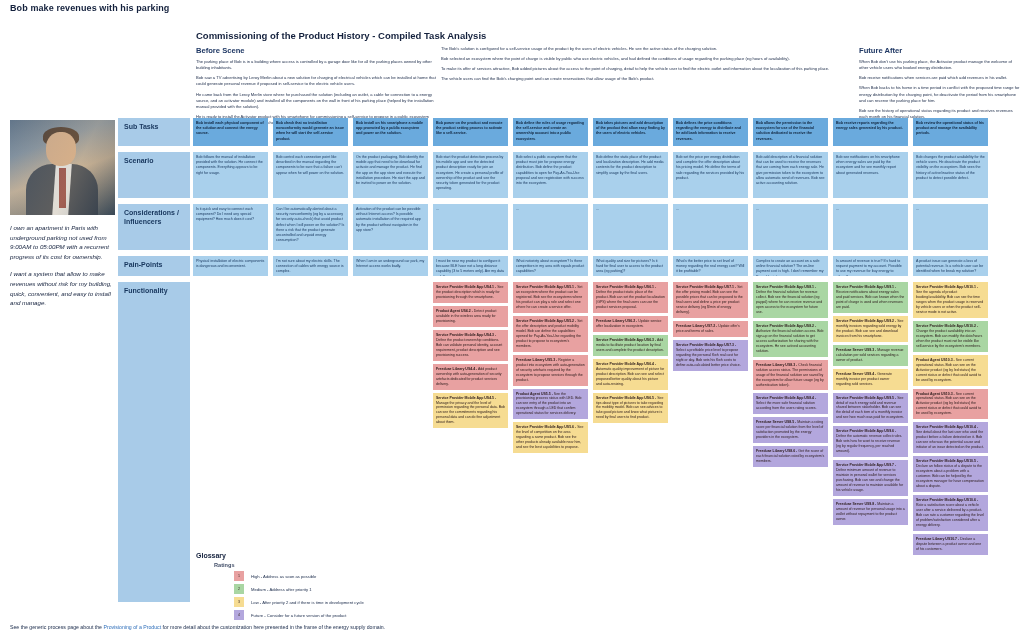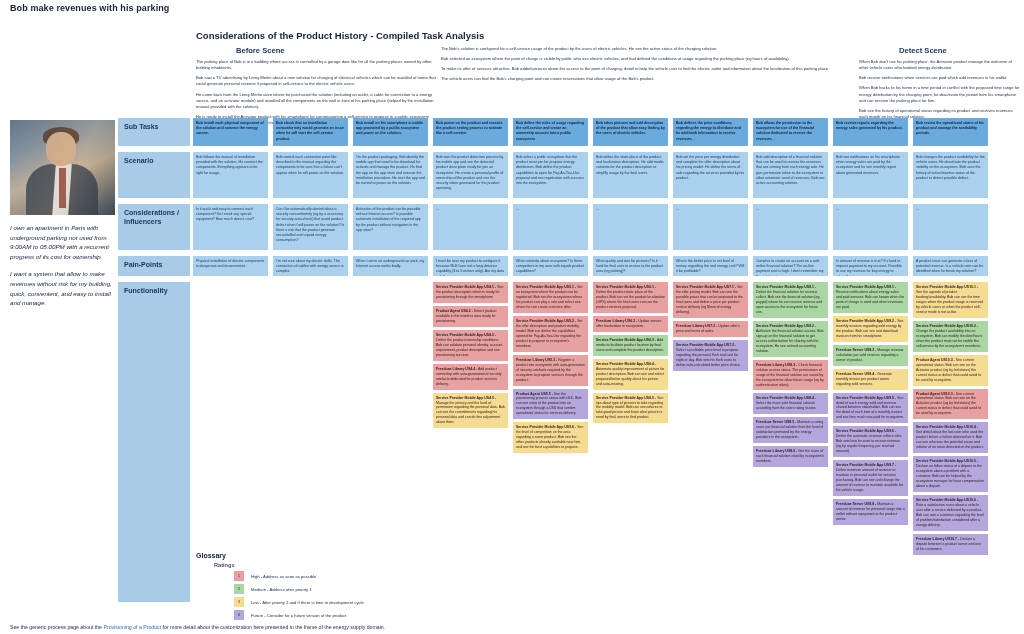--- a/index.html
+++ b/index.html
@@ -64,21 +64,21 @@
   .board { position: absolute; left: 118px; top: 6px; width: 906px; }
 
   .board-title {
     position: absolute; left: 78px; top: 24px;
     font-size: 9.5px; font-weight: bold; color: #14213d;
   }
 
   
   .scenes { position: absolute; left: 78px; top: 40px; width: 826px; height: 72px; }
   .scene { position: absolute; top: 0; }
-  .scene-title { font-size: 7.6px; font-weight: bold; color: #1f3864; margin-bottom: 4px; margin-left: 40px; }
+  .scene-title { font-size: 7.6px; font-weight: bold; color: #1f3864; margin-bottom: 4px; }
   .scene-body p {
     margin: 0 0 4px 0; font-size: 4.1px; line-height: 1.5; color: #1b2a48;
   }
   .scene-before { left: 0; width: 240px; }
   .scene-after  { left: 245px; width: 412px; }
   .scene-future { left: 663px; width: 163px; }
 
   
   .grid { position: absolute; left: 0; top: 112px; width: 906px; }
   .row { position: relative; width: 906px; }
@@ -160,42 +160,42 @@
       <div class="head"></div>
       <div class="bg-wash"></div>
     </div>
     <div class="persona-quote">
       <p>I own an apartment in Paris with underground parking not used from 9:00AM to 05:00PM with a recurrent progress of its cost for ownership.</p>
       <p>I want a system that allow to make revenues without risk for my building, quick, convenient, and easy to install and manage.</p>
     </div>
   </div>
 
   <div class="board">
-    <div class="board-title">Considerations of the Product History - Compiled Task Analysis</div>
+    <div class="board-title">Commissioning of the Product History - Compiled Task Analysis</div>
 
     <div class="scenes" id="scenes">
         <div class="scene scene-before">
           <div class="scene-title">Before Scene</div>
           <div class="scene-body">
             <p>The parking place of Bob is in a building where access is controlled by a garage door like for all the parking places owned by other building inhabitants.</p>
             <p>Bob saw a TV advertising by Leroy Merlin about a new solution for charging of electrical vehicles which can be installed at home that could generate personal revenue if proposed in self-service to the electric vehicle users.</p>
             <p>He came back from the Leroy Merlin store where he purchased the solution (including an outlet, a cable for connection to a energy source, and an activator module) and installed all the components on the wall in front of his parking place (helped by the installation manual provided with the solution).</p>
             <p>He is ready to install the Activator product with his smartphone for commissioning a self-service to propose in a public ecosystem that promote the localisation of point of charges that electric vehicle users can use.</p>
           </div>
         </div>
         <div class="scene scene-after">
           <div class="scene-body">
             <p>The Bob's solution is configured for a self-service usage of the product by the users of electric vehicles. He see the active status of the charging solution.</p>
             <p>Bob selected an ecosystem where the point of charge is visible by public who use electric vehicles, and had defined the conditions of usage regarding the parking place (eg hours of availability).</p>
             <p>To make its offer of services attractive, Bob added pictures about the access to the point of charging, detail to help the vehicle user to find the electric outlet and information about the localization of this parking place.</p>
             <p>The vehicle users can find the Bob's charging point and can create reservations that allow usage of the Bob's product.</p>
           </div>
         </div>
         <div class="scene scene-future">
-          <div class="scene-title">Detect Scene</div>
+          <div class="scene-title">Future After</div>
           <div class="scene-body">
             <p>When Bob don't use his parking place, the Activator product manage the welcome of other vehicle users who booked energy distribution.</p>
             <p>Bob receive notifications when services are paid which add revenues in his wallet.</p>
             <p>When Bob backs to his home in a time period in conflict with the proposed time range for energy distribution by the charging point, he deactivate the period from his smartphone and can reserve the parking place for him.</p>
             <p>Bob see the history of operational status regarding its product and receives revenues each month on his financial solution.</p>
           </div>
         </div>
       </div>
 
     <div class="grid" id="grid">

